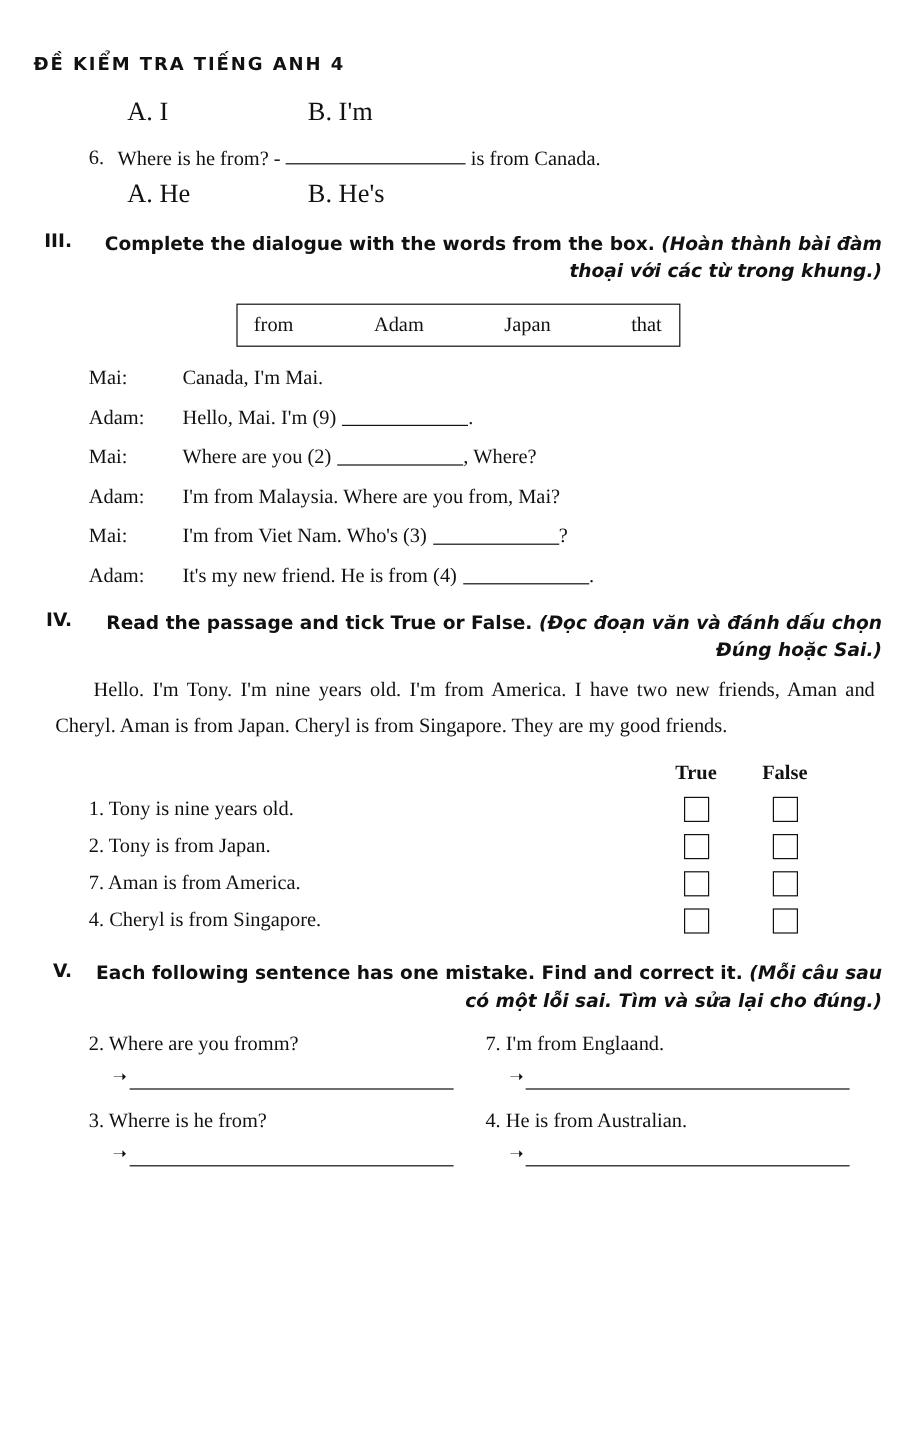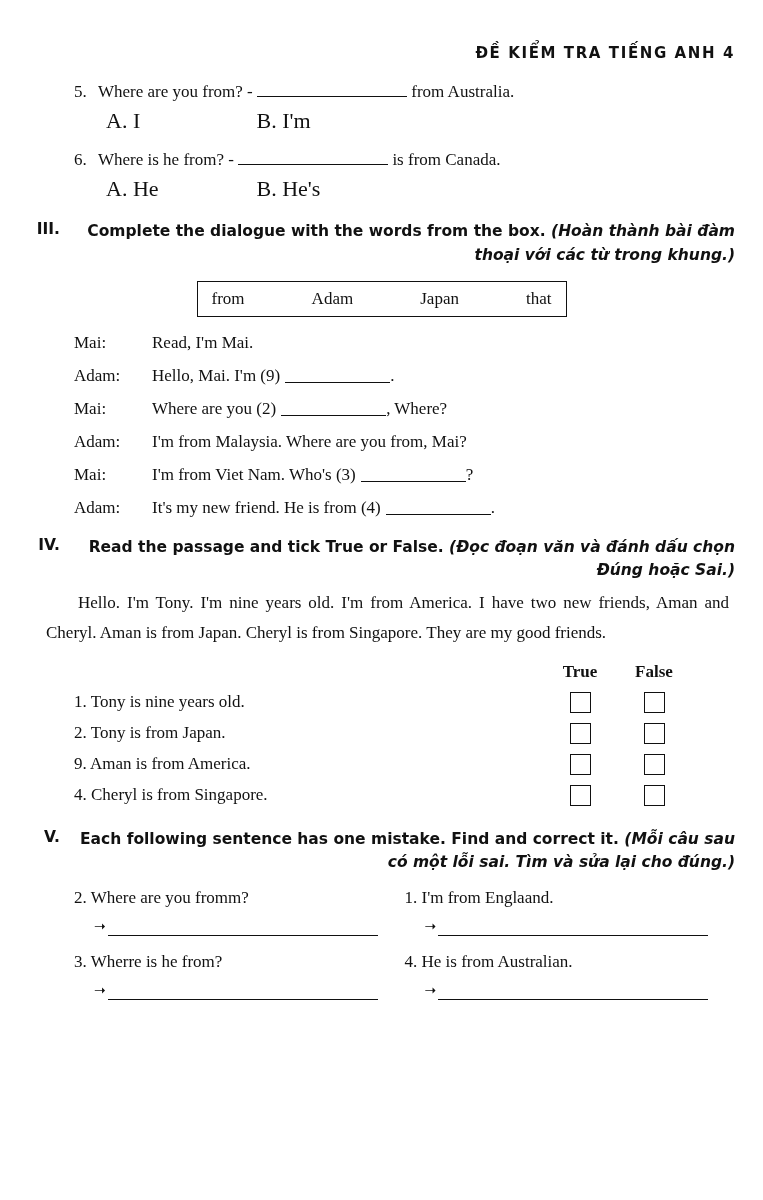--- a/index.html
+++ b/index.html
@@ -16,21 +16,21 @@
     overflow: hidden;
   }
   .page {
     position: relative;
     width: 763px;
     height: 1200px;
     box-sizing: border-box;
     padding: 0 28px;
   }
   .header-title {
-    text-align: right;
+    text-align: left;
     font-family: "DejaVu Sans", sans-serif;
     font-weight: bold;
     font-size: 15px;
     letter-spacing: 1.6px;
     margin-top: 44px;
     margin-bottom: 18px;
   }
   .q-line {
     font-size: 17px;
     margin: 0 0 6px 0;
@@ -179,26 +179,20 @@
     width: 270px;
   }
 </style>
 </head>
 <body>
 
 <div class="page">
 
   <div class="header-title">ĐỀ KIỂM TRA TIẾNG ANH 4</div>
 
-  <div class="q-line">
-    <span class="qnum">5.</span>
-    <span>Where are you from? -</span>
-    <span class="blank-inline" style="width:150px"></span>
-    <span>from Australia.</span>
-  </div>
   <div class="opts">
     <span class="opt-a">A. I</span>
     <span>B. I'm</span>
   </div>
 
   <div class="q-line">
     <span class="qnum">6.</span>
     <span>Where is he from? -</span>
     <span class="blank-inline" style="width:150px"></span>
     <span>is from Canada.</span>
@@ -219,21 +213,21 @@
   <div class="wordbox">
     <span>from</span>
     <span>Adam</span>
     <span>Japan</span>
     <span>that</span>
   </div>
 
   <div class="dialogue">
     <div class="row">
       <span class="spk">Mai:</span>
-      <span>Read, I'm Mai.</span>
+      <span>Canada, I'm Mai.</span>
     </div>
     <div class="row">
       <span class="spk">Adam:</span>
       <span>Hello, Mai. I'm (9)</span>
       <span class="blank-inline" style="width:105px;margin-left:5px"></span>
       <span>.</span>
     </div>
     <div class="row">
       <span class="spk">Mai:</span>
       <span>Where are you (2)</span>
@@ -287,21 +281,21 @@
   <div class="tf-row">
     <span class="tf-text">2. Tony is from Japan.</span>
     <span class="cell">
         <span class="checkbox"></span>
       </span>
     <span class="cell">
         <span class="checkbox"></span>
       </span>
   </div>
   <div class="tf-row">
-    <span class="tf-text">9. Aman is from America.</span>
+    <span class="tf-text">7. Aman is from America.</span>
     <span class="cell">
         <span class="checkbox"></span>
       </span>
     <span class="cell">
         <span class="checkbox"></span>
       </span>
   </div>
   <div class="tf-row">
     <span class="tf-text">4. Cheryl is from Singapore.</span>
     <span class="cell">
@@ -322,21 +316,21 @@
 
   <div class="correct-grid">
     <div class="correct-item">
       <div class="ctext">2. Where are you fromm?</div>
       <div class="arrow-line">
         <span class="arrow">➝</span>
         <span class="rule"></span>
       </div>
     </div>
     <div class="correct-item">
-      <div class="ctext">1. I'm from Englaand.</div>
+      <div class="ctext">7. I'm from Englaand.</div>
       <div class="arrow-line">
         <span class="arrow">➝</span>
         <span class="rule"></span>
       </div>
     </div>
     <div class="correct-item">
       <div class="ctext">3. Wherre is he from?</div>
       <div class="arrow-line">
         <span class="arrow">➝</span>
         <span class="rule"></span>

